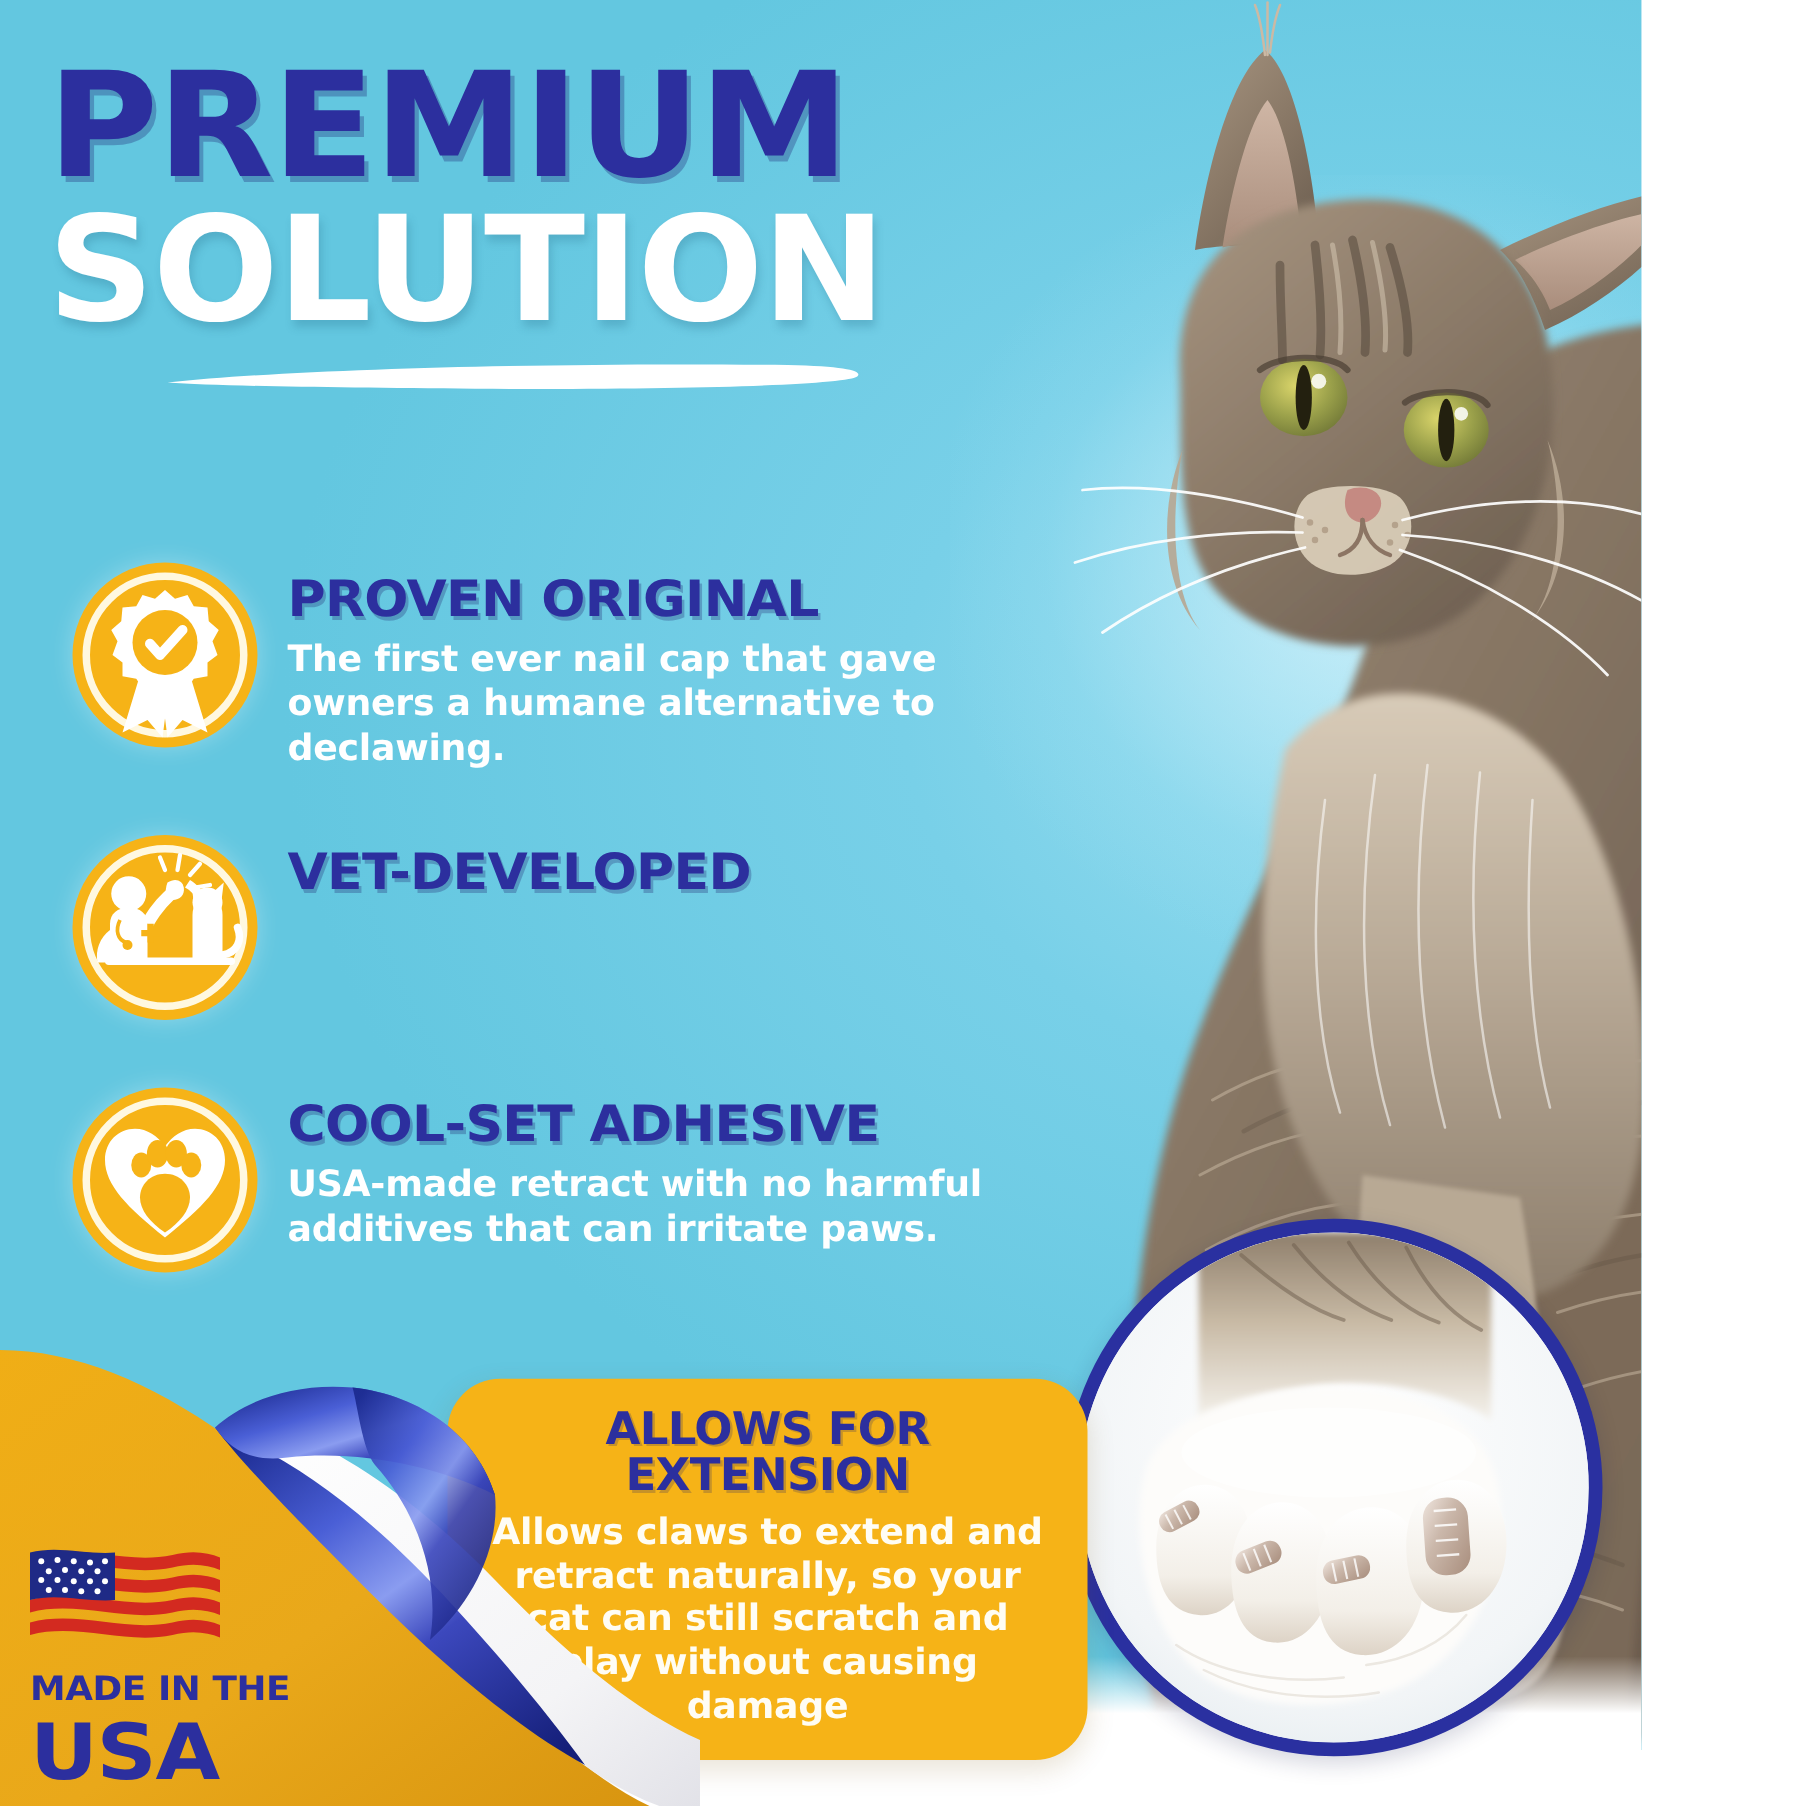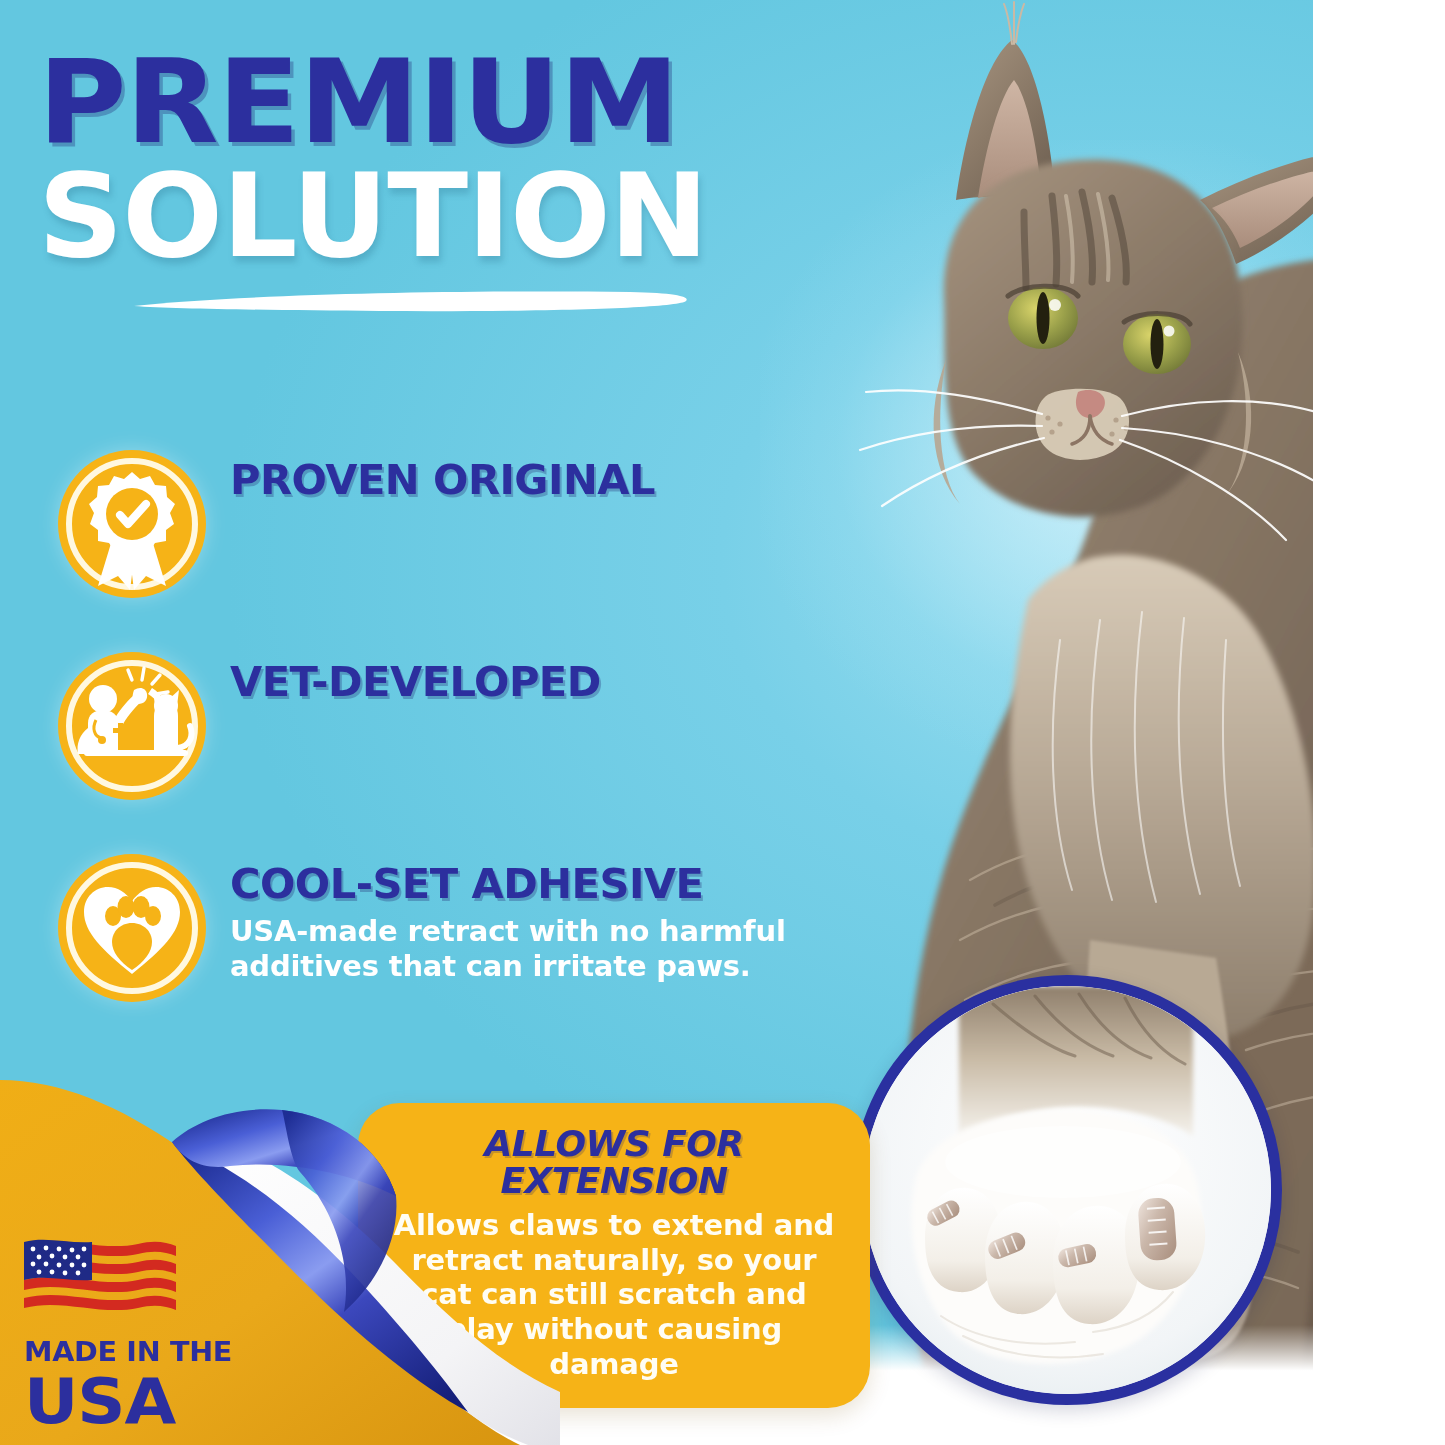--- a/index.html
+++ b/index.html
@@ -160,21 +160,20 @@
     box-shadow: 0 8px 22px rgba(120,80,0,.16);
   }
   .callout-title {
     font-family: "DejaVu Sans", sans-serif;
     font-weight: 700;
     font-size: 36px;
     line-height: 1.04;
     color: #2c2f9e;
     letter-spacing: -.5px;
     text-shadow: 2px 2px 0 rgba(28,30,105,.22);
-    font-style: italic;
   }
   .callout-desc {
     margin-top: 8px;
     font-family: "DejaVu Sans", sans-serif;
     font-weight: 700;
     font-size: 29px;
     line-height: 1.2;
     color: #fffdf4;
     letter-spacing: -.2px;
   }
@@ -432,20 +431,21 @@
           <path d="M76,24 L84,31 L94,28 L99,37 L110,38 L111,49 L119,56 L114,65
                    L118,76 L110,82 L110,93 L99,95 L93,104 L83,102 L76,109 L69,102
                    L59,104 L53,95 L42,93 L42,82 L34,76 L38,65 L33,56 L41,49
                    L42,38 L53,37 L58,28 L68,31 Z" fill="#ffffff"></path>
           <circle cx="76" cy="66" r="26" fill="#f6b317"></circle>
           <path d="M64,67 L72,76 L90,56" stroke="#ffffff" stroke-width="8" fill="none" stroke-linecap="round" stroke-linejoin="round"></path>
         </svg>
       </div>
       <div class="feature-body">
         <div class="feature-title">PROVEN ORIGINAL</div>
+        <div class="feature-desc">The first ever nail cap that gave owners a humane alternative to declawing.</div>
       </div>
     </div>
 
     <div class="feature">
       <div class="feature-icon">
         <svg viewBox="0 0 152 152">
           <circle cx="76" cy="76" r="74" fill="#f6b317"></circle>
           <circle cx="76" cy="76" r="63" fill="none" stroke="#fff8e0" stroke-width="6"></circle>
 
           <circle cx="47" cy="49" r="14" fill="#ffffff"></circle>

